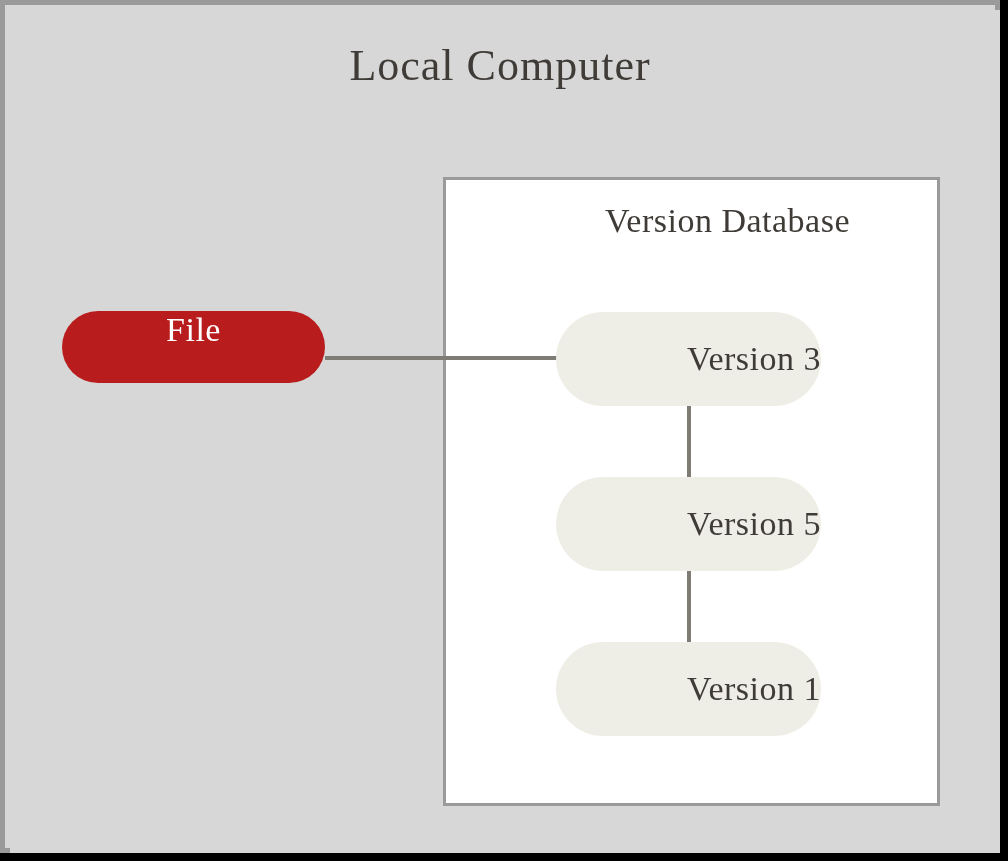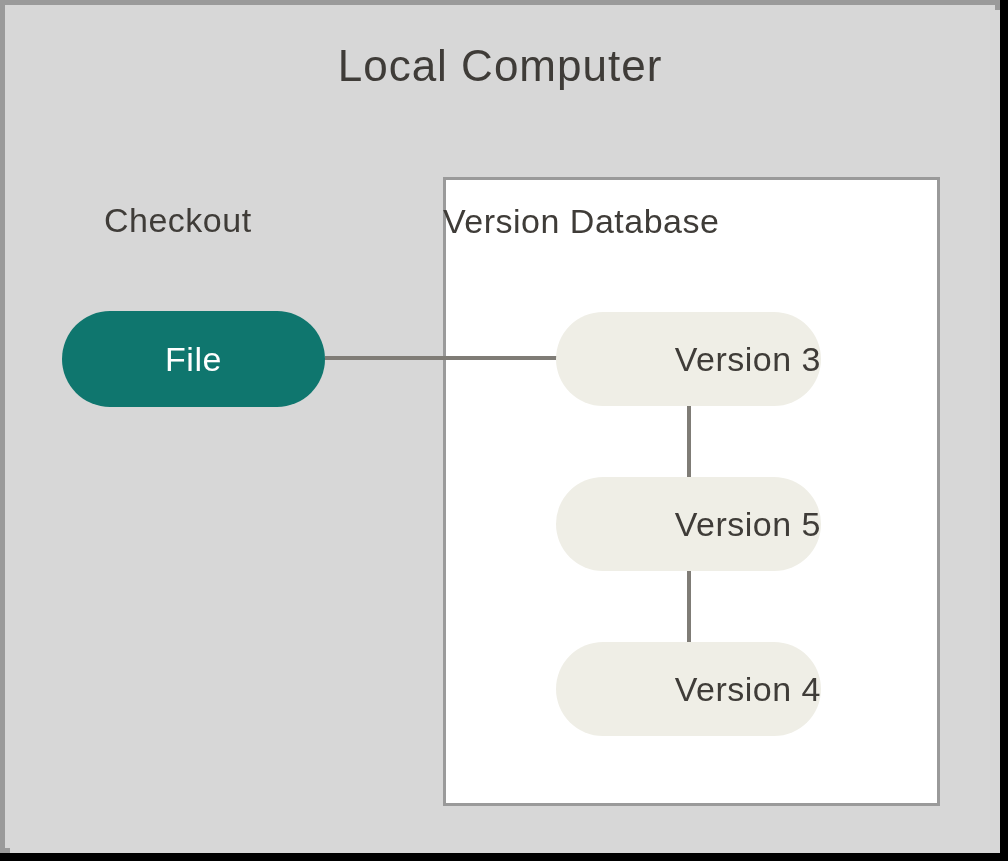--- a/index.html
+++ b/index.html
@@ -8,21 +8,21 @@
     padding: 0;
     background: #000000;
   }
 
   .screenshot {
     position: relative;
     width: 1008px;
     height: 861px;
     background: #000000;
     overflow: hidden;
-    font-family: Liberation Sans, sans-serif;
+    font-family: Liberation Serif, serif;
   }
 
   
   .outer-frame {
     position: absolute;
     left: 0;
     top: 0;
     width: 1000px;
     height: 853px;
     box-sizing: border-box;
@@ -64,25 +64,25 @@
     color: #3f3c38;
     white-space: nowrap;
   }
 
   
   .file-pill {
     position: absolute;
     left: 62px;
     top: 311px;
     width: 263px;
-    height: 96px;
+    height: 72px;
     border-radius: 48px;
-    background: #0f766e;
+    background: #b91c1c;
     display: flex;
-    align-items: center;
+    align-items: flex-start;
     justify-content: center;
     color: #ffffff;
     font-size: 34px;
     letter-spacing: 0.5px;
   }
 
   
   .vdb-panel {
     position: absolute;
     left: 443px;
@@ -92,26 +92,27 @@
     box-sizing: border-box;
     background: #ffffff;
     border: 3px solid #9a9a9a;
   }
 
   .vdb-title {
     position: absolute;
     left: 443px;
     top: 198px;
     width: 497px;
-    text-align: left;
+    text-align: center;
     font-size: 34px;
     line-height: 46px;
     letter-spacing: 0.5px;
     color: #3f3c38;
     white-space: nowrap;
+    padding-left: 36px;
   }
 
   
   .version-pill {
     position: absolute;
     left: 556px;
     width: 265px;
     height: 94px;
     border-radius: 47px;
     background: #efeee6;
@@ -158,21 +159,20 @@
 <body>
 
 <div class="screenshot">
 
   <div class="outer-frame">
     <div class="canvas"></div>
   </div>
 
   <div class="diagram-title">Local Computer</div>
 
-  <div class="checkout-label">Checkout</div>
 
   <div class="file-pill">
     <span>File</span>
   </div>
 
   <div class="vdb-panel"></div>
 
   <div class="vdb-title">Version Database</div>
 
   <div class="edge edge-file-v3"></div>
@@ -181,16 +181,16 @@
 
   <div class="version-pill v3">
     <span>Version 3</span>
   </div>
 
   <div class="version-pill v2">
     <span>Version 5</span>
   </div>
 
   <div class="version-pill v1">
-    <span>Version 4</span>
+    <span>Version 1</span>
   </div>
 
 </div>
 
 </body></html>

